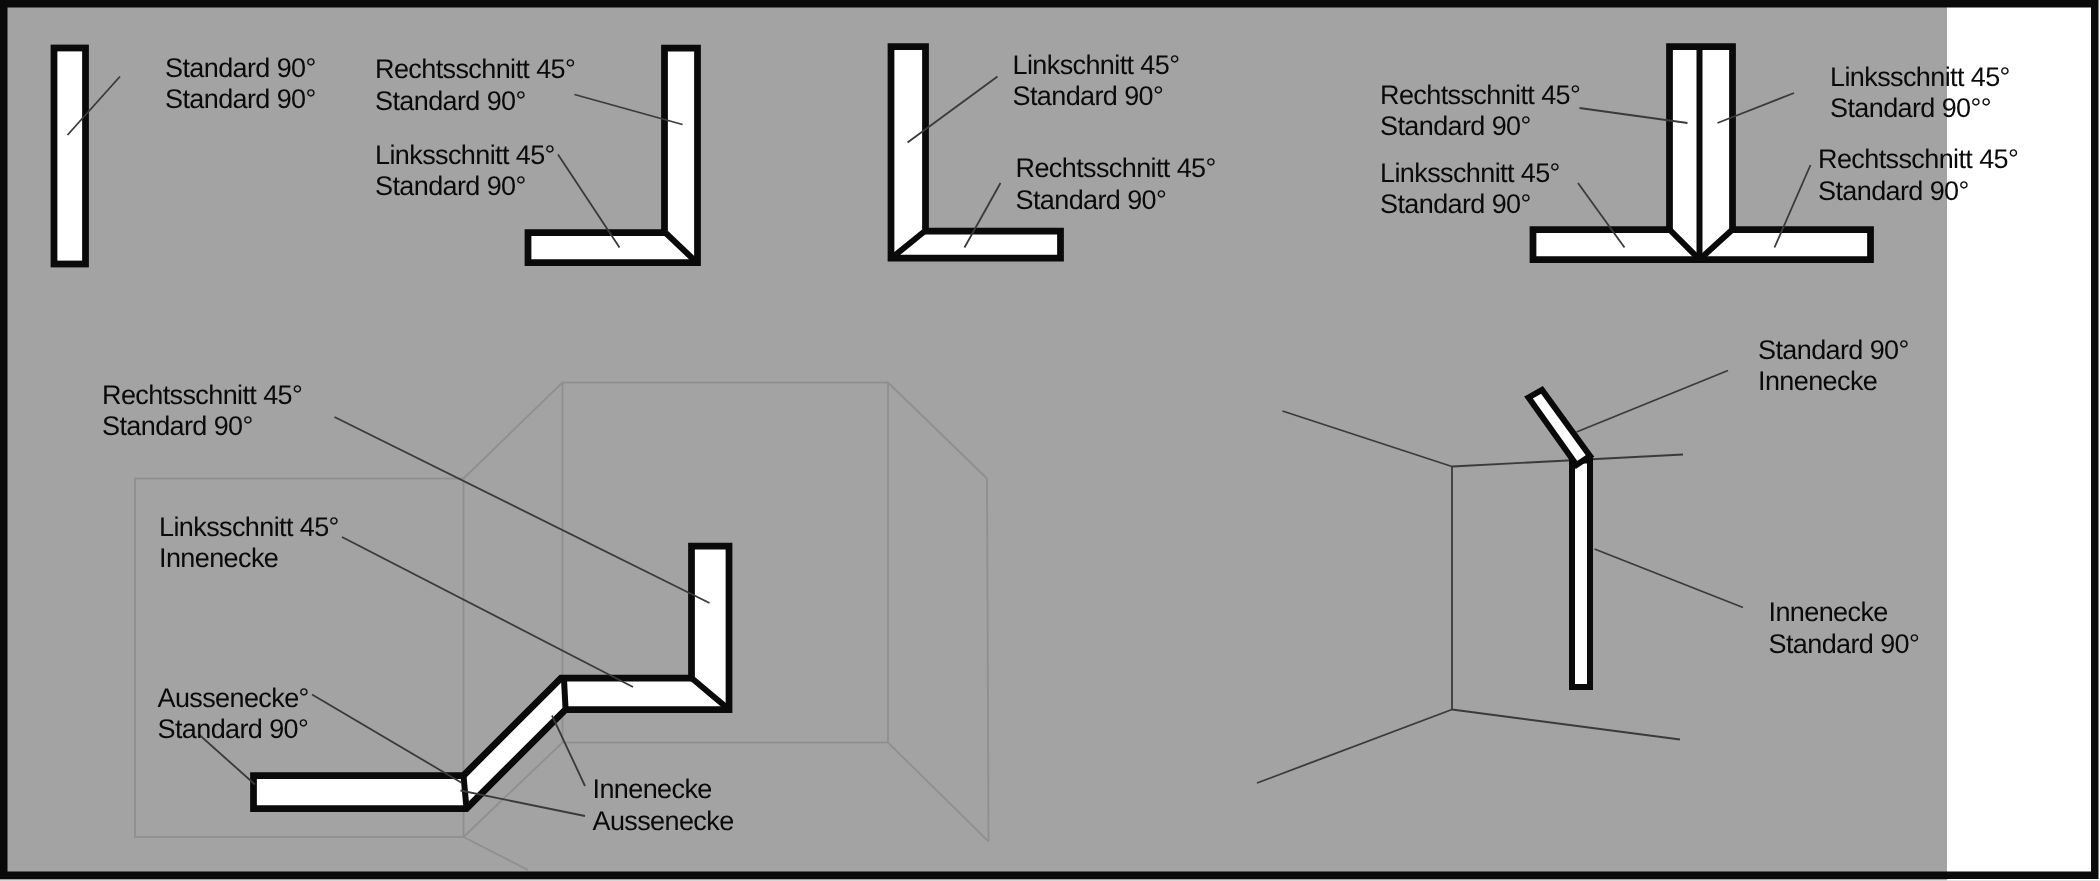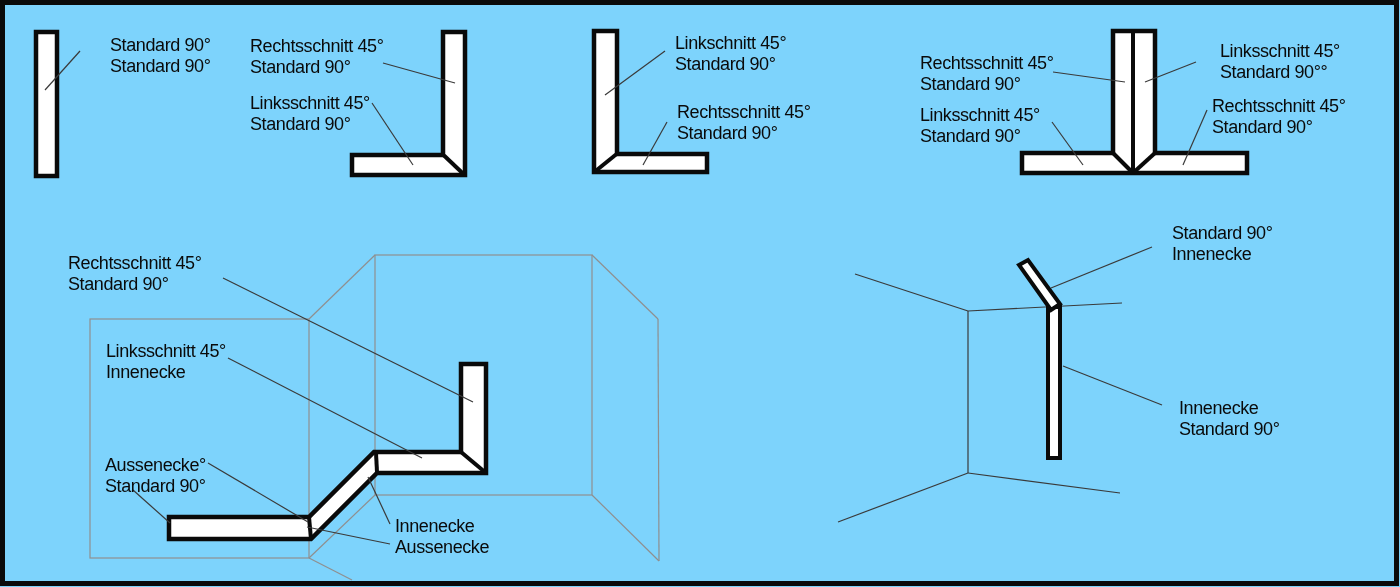--- a/index.html
+++ b/index.html
@@ -1,16 +1,16 @@
 <!DOCTYPE html>
 <html><head>
 <meta charset="utf-8">
 <style>
   html, body { margin: 0; padding: 0; background: #ffffff; }
-  .stage { width: 1400px; height: 587px; position: relative; background: #7dd3fc; }
+  .stage { width: 1298px; height: 587px; position: relative; background: #a3a3a3; }
   svg { display: block; }
   text.lbl {
     font-family: "Liberation Sans", sans-serif;
     font-size: 18px;
     letter-spacing: -0.4px;
     fill: #0a0a0a;
   }
 </style>
 </head>
 <body>

